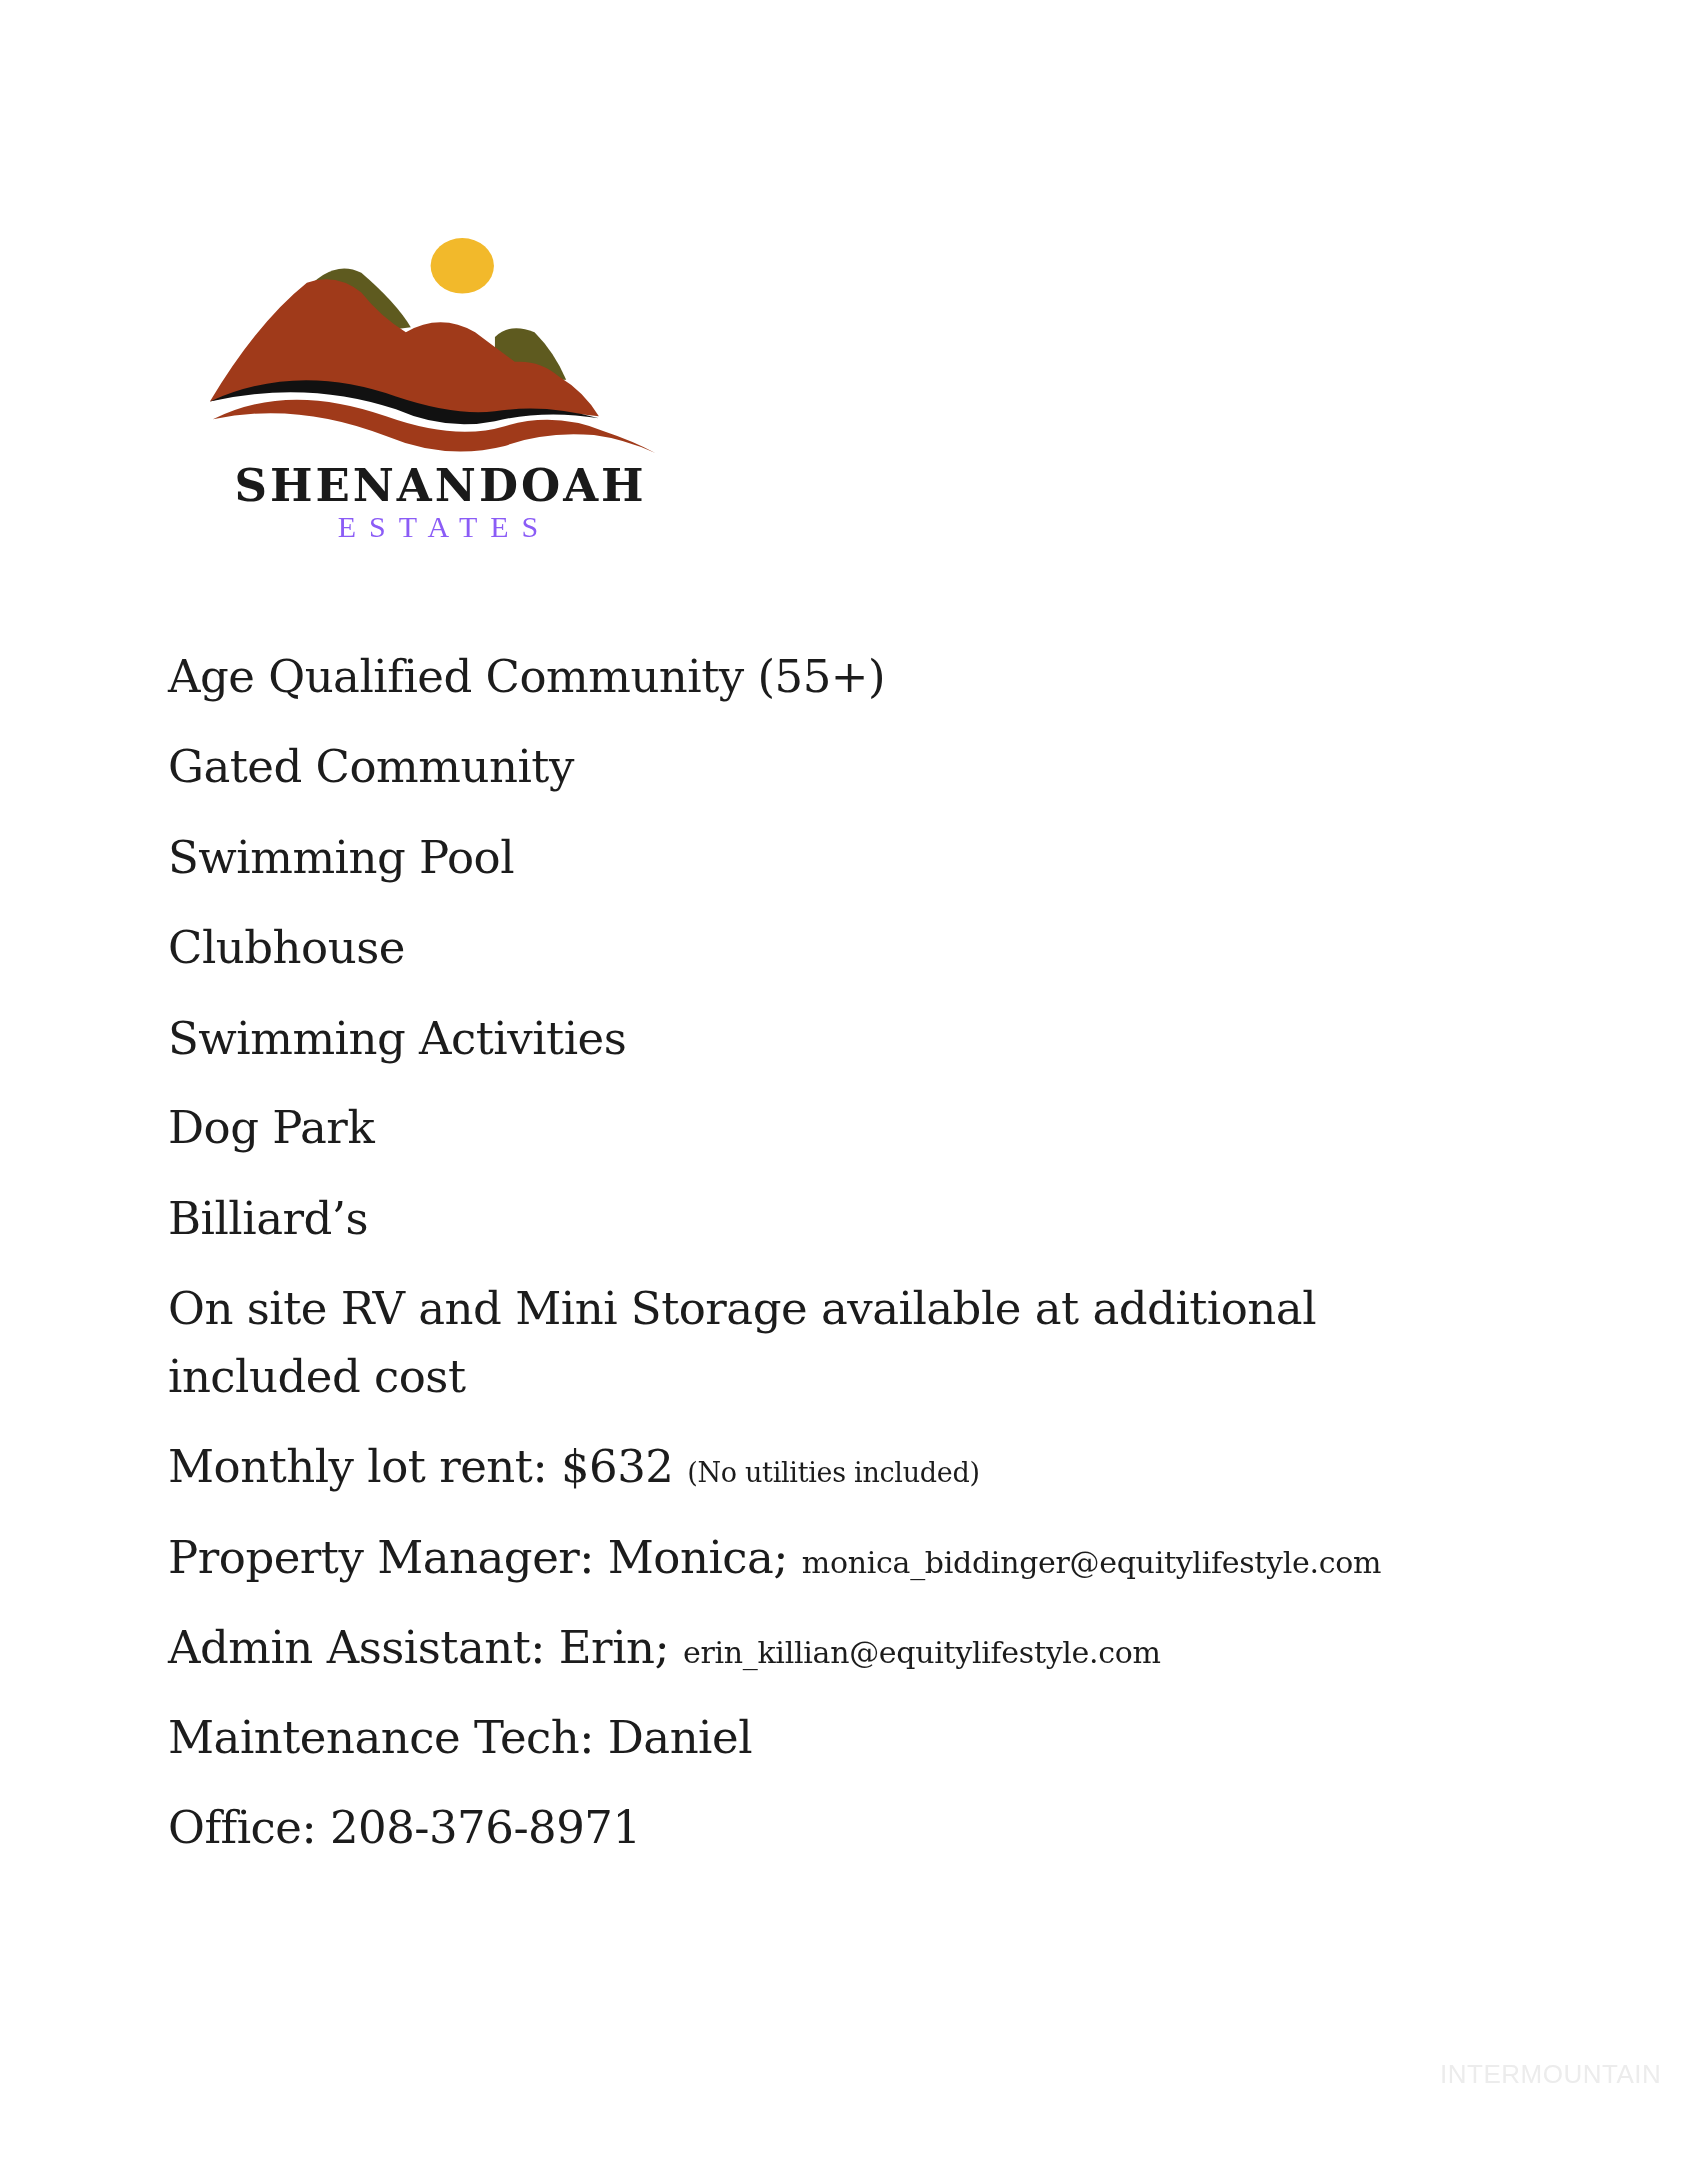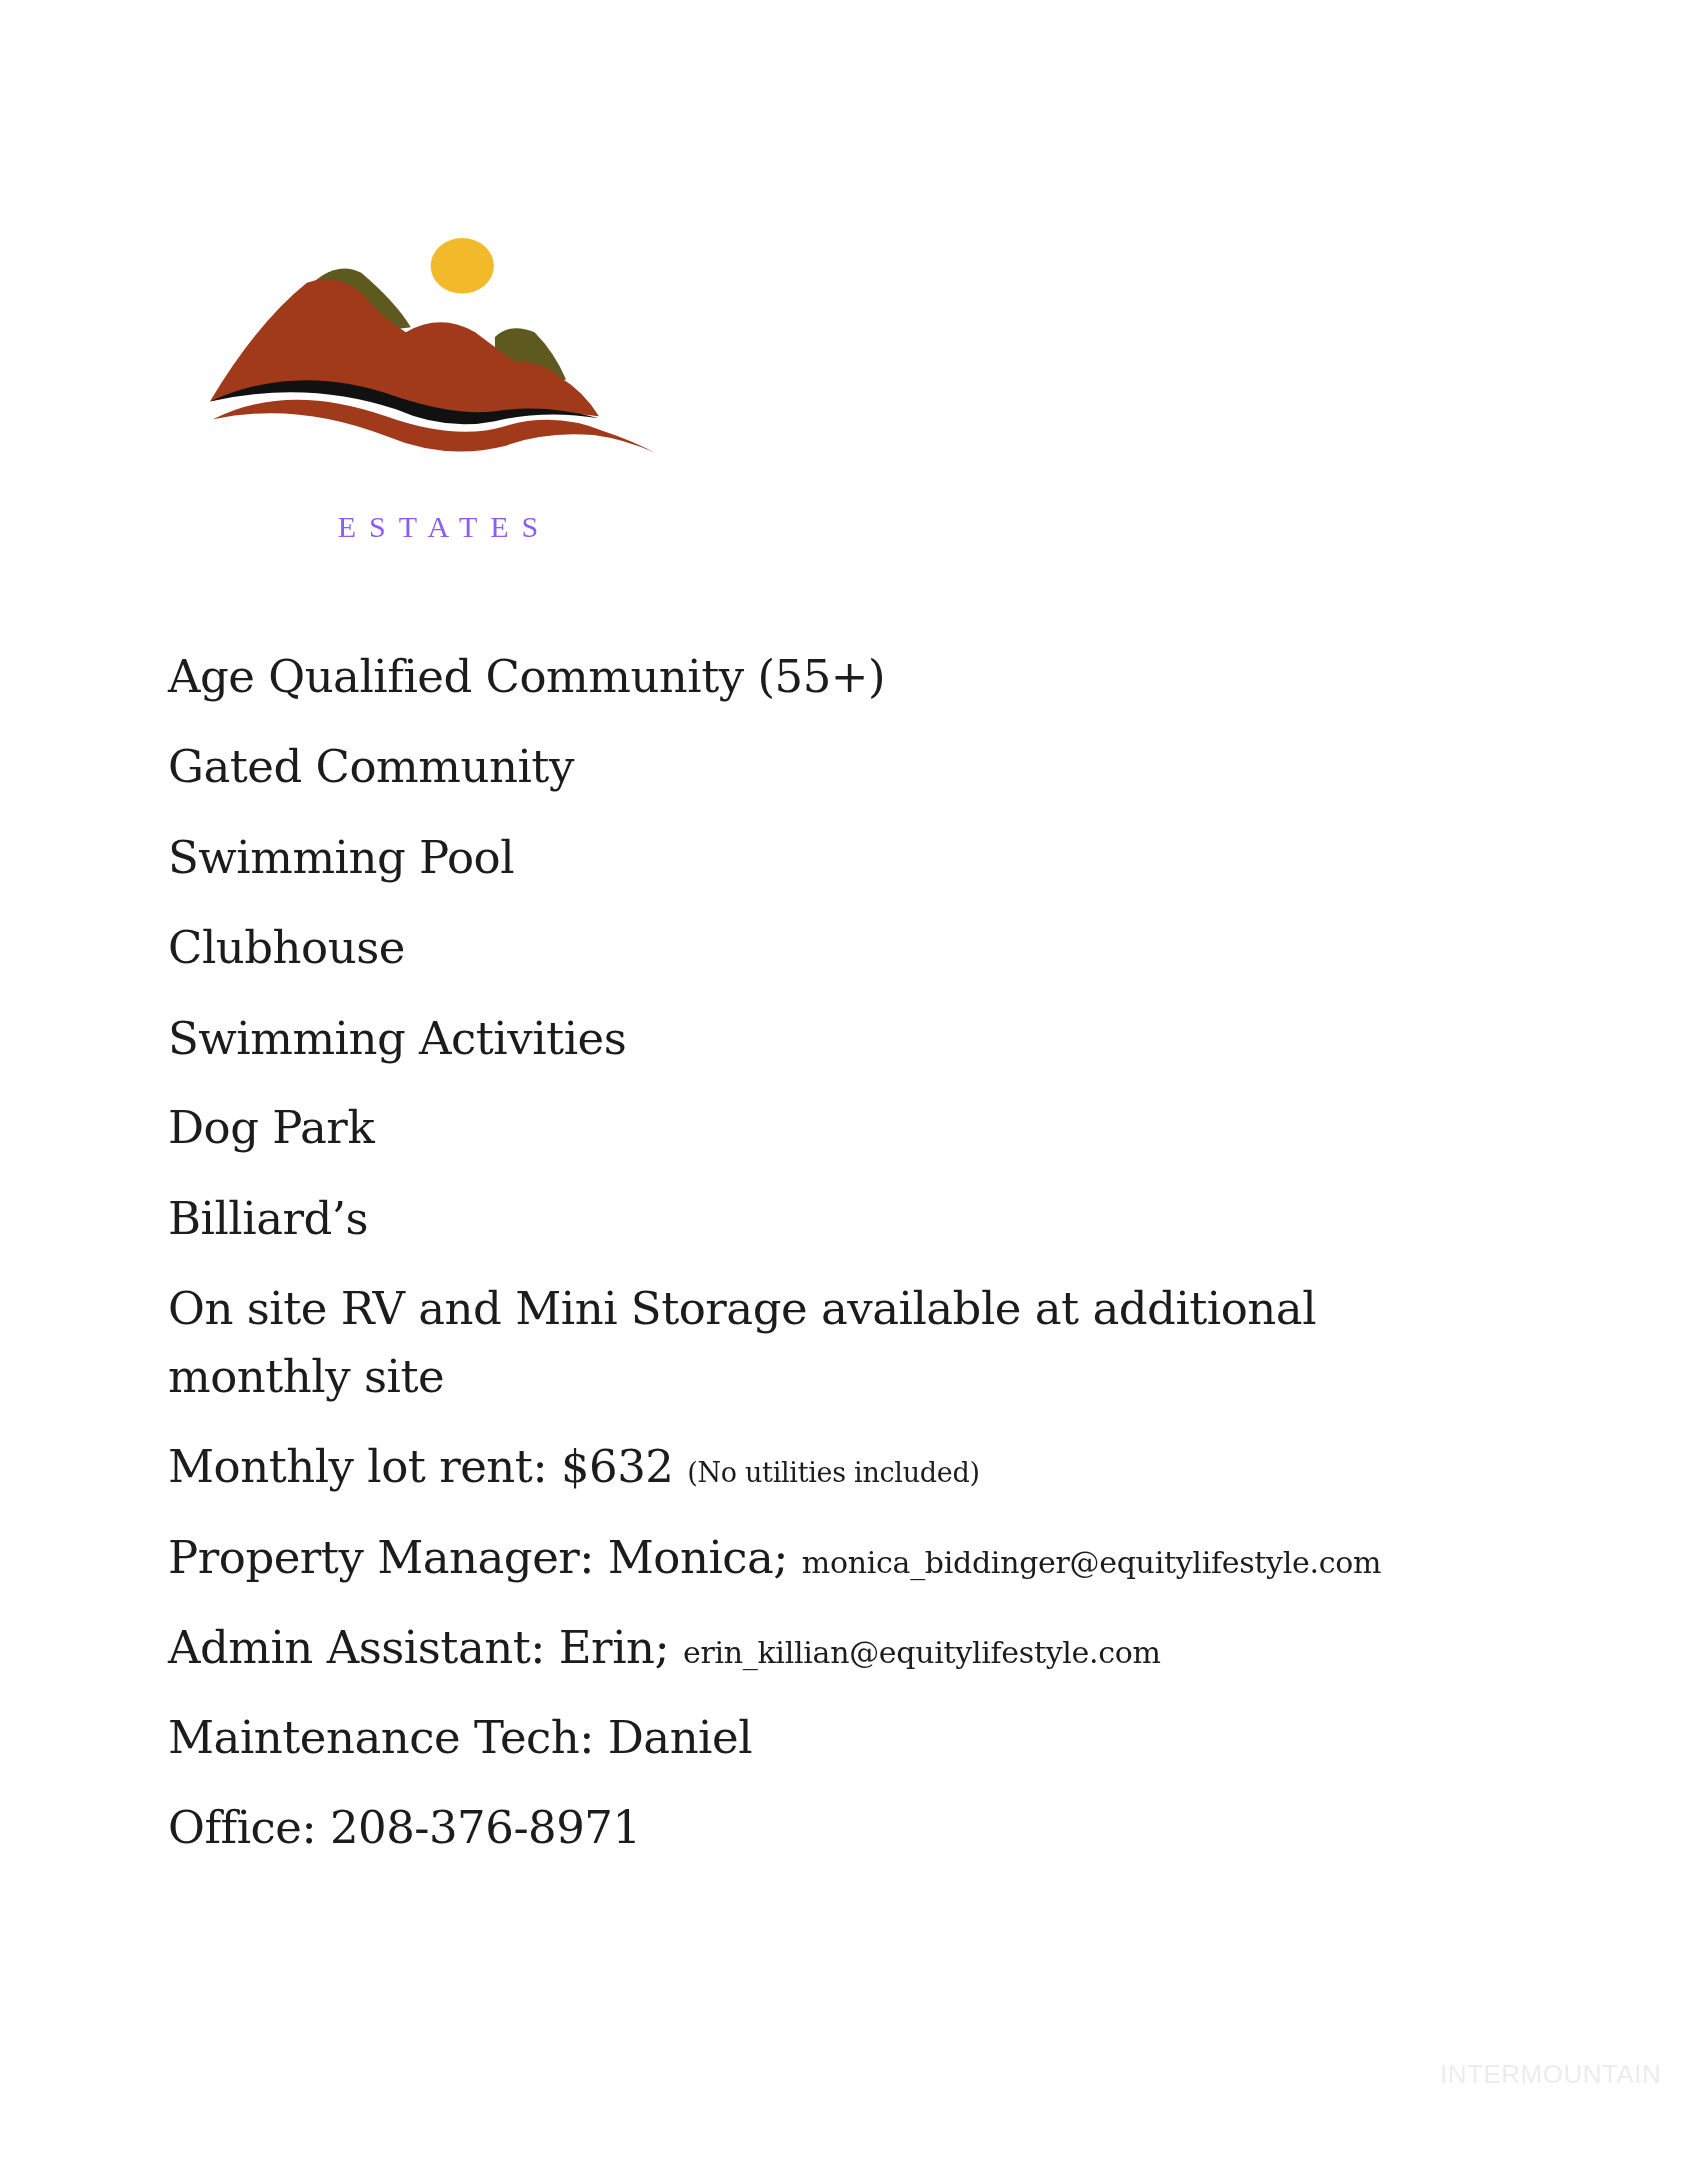--- a/index.html
+++ b/index.html
@@ -36,32 +36,33 @@
 
 <div class="logo">
   <svg width="485" height="228" viewBox="0 0 490 230">
     <ellipse cx="267" cy="33" rx="32" ry="28" fill="#F2B92B"></ellipse>
     <path d="M105 62 Q135 25 165 40 Q200 70 215 95 L100 110 Z" fill="#5E5A1F"></path>
     <path d="M300 105 Q315 90 340 100 Q360 120 372 148 L300 150 Z" fill="#5E5A1F"></path>
     <path d="M12 170 Q60 90 110 50 Q140 40 165 60 Q185 85 210 100 Q245 80 280 100 Q300 115 320 130 Q345 128 365 145 Q390 160 405 185 Q330 175 290 188 Q250 195 200 175 Q120 140 12 170 Z" fill="#A03A1A"></path>
     <path d="M12 170 Q100 130 200 165 Q260 185 300 180 Q350 172 405 187 Q350 178 300 190 Q250 200 200 178 Q110 148 12 170 Z" fill="#111"></path>
     <path d="M15 188 Q90 150 190 185 Q260 210 310 195 Q360 180 410 200 Q440 210 462 222 Q430 208 400 204 Q350 200 310 215 Q250 230 190 205 Q100 170 15 188 Z" fill="#A03A1A"></path>
   </svg>
+  <div class="brand-name">SHENANDOAH</div>
   <div class="brand-sub">ESTATES</div>
 </div>
 
 <div class="line" style="top:651px">Age Qualified Community (55+)</div>
 <div class="line" style="top:741px">Gated Community</div>
 <div class="line" style="top:832px">Swimming Pool</div>
 <div class="line" style="top:922px">Clubhouse</div>
 <div class="line" style="top:1013px">Swimming Activities</div>
 <div class="line" style="top:1102px">Dog Park</div>
 <div class="line" style="top:1193px">Billiard’s</div>
 <div class="line" style="top:1283px">On site RV and Mini Storage available at additional</div>
-<div class="line" style="top:1351px">monthly site</div>
+<div class="line" style="top:1351px">included cost</div>
 
 <div class="line" style="top:1441px">
   <span>Monthly lot rent: $632</span>
   <span class="small">(No utilities included)</span>
 </div>
 <div class="line" style="top:1532px">
   <span>Property Manager: Monica;</span>
   <span class="small2">monica_biddinger@equitylifestyle.com</span>
 </div>
 <div class="line" style="top:1622px">

